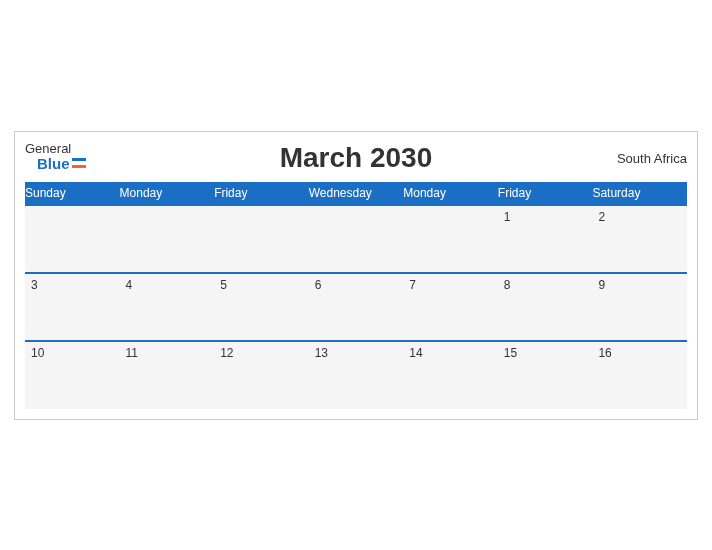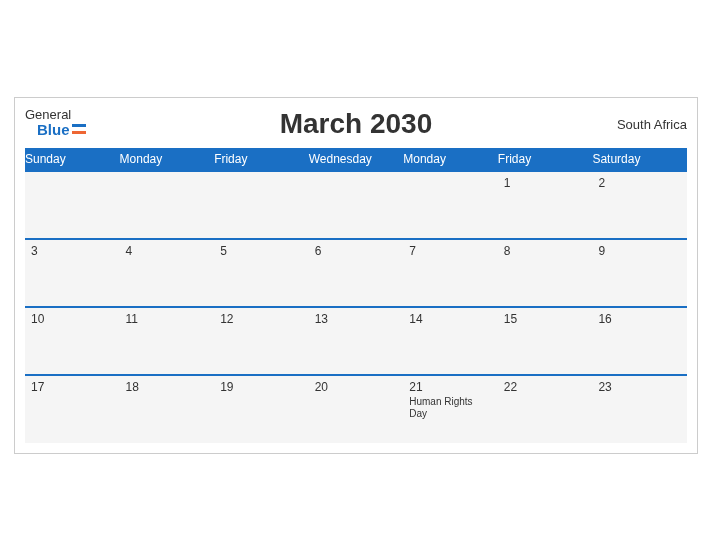--- a/index.html
+++ b/index.html
@@ -192,39 +192,15 @@
           <td>
             <span class="day-number">14</span>
           </td>
           <td>
             <span class="day-number">15</span>
           </td>
           <td>
             <span class="day-number">16</span>
           </td>
         </tr>
-        <tr>
-          <td>
-            <span class="day-number">17</span>
-          </td>
-          <td>
-            <span class="day-number">18</span>
-          </td>
-          <td>
-            <span class="day-number">19</span>
-          </td>
-          <td>
-            <span class="day-number">20</span>
-          </td>
-          <td>
-            <span class="day-number">21</span>
-            <span class="event-label">Human Rights Day</span>
-          </td>
-          <td>
-            <span class="day-number">22</span>
-          </td>
-          <td>
-            <span class="day-number">23</span>
-          </td>
-        </tr>
       </tbody>
   </table>
 </div>
 
 </body></html>

